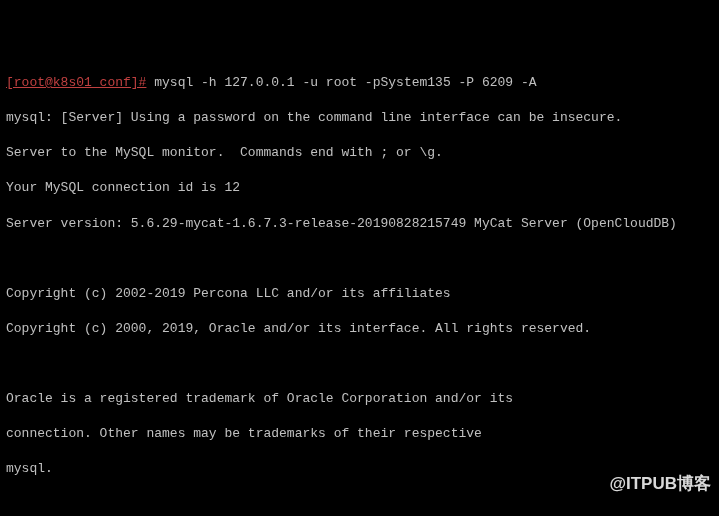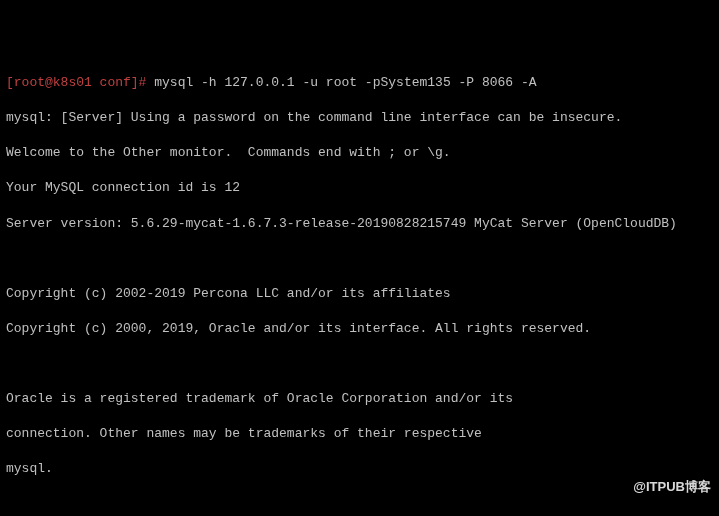--- a/index.html
+++ b/index.html
@@ -10,41 +10,41 @@
       font-size: 13px;
       line-height: 1.35;
       padding: 4px 6px;
       width: 719px;
       height: 516px;
       overflow: hidden;
       position: relative;
       white-space: pre;
     }
     .line { white-space: pre; }
-    .red-text { color: #c04040; }
+    .red-text { color: #c04040; text-decoration: underline; }
     .watermark {
       position: absolute;
       right: 8px;
       bottom: 20px;
       color: #fff;
       font-family: sans-serif;
-      font-size: 13px;
+      font-size: 17px;
       font-weight: bold;
       opacity: 0.85;
       white-space: nowrap;
     }
   </style>
 </head>
 <body>
 
 
 
-<div class="line"><span class="red-text">[root@k8s01 conf]#</span><span> mysql -h 127.0.0.1 -u root -pSystem135 -P 8066 -A</span></div>
+<div class="line"><span class="red-text">[root@k8s01 conf]#</span><span> mysql -h 127.0.0.1 -u root -pSystem135 -P 6209 -A</span></div>
 <div class="line">mysql: [Server] Using a password on the command line interface can be insecure.</div>
-<div class="line">Welcome to the Other monitor.  Commands end with ; or \g.</div>
+<div class="line">Server to the MySQL monitor.  Commands end with ; or \g.</div>
 <div class="line">Your MySQL connection id is 12</div>
 <div class="line">Server version: 5.6.29-mycat-1.6.7.3-release-20190828215749 MyCat Server (OpenCloudDB)</div>
 <div class="line"> </div>
 <div class="line">Copyright (c) 2002-2019 Percona LLC and/or its affiliates</div>
 <div class="line">Copyright (c) 2000, 2019, Oracle and/or its interface. All rights reserved.</div>
 <div class="line"> </div>
 <div class="line">Oracle is a registered trademark of Oracle Corporation and/or its</div>
 <div class="line">connection. Other names may be trademarks of their respective</div>
 <div class="line">mysql.</div>
 <div class="line"> </div>

